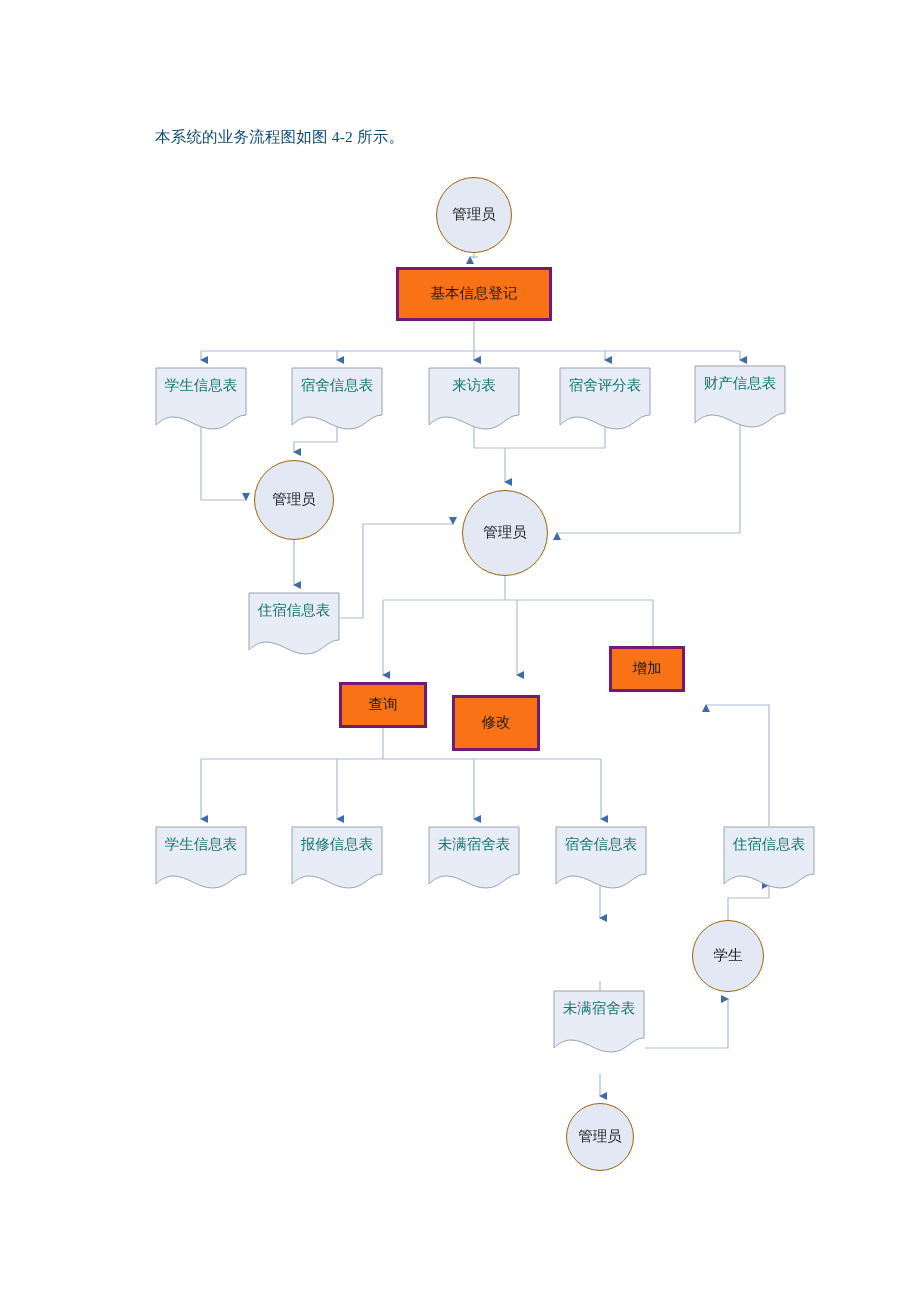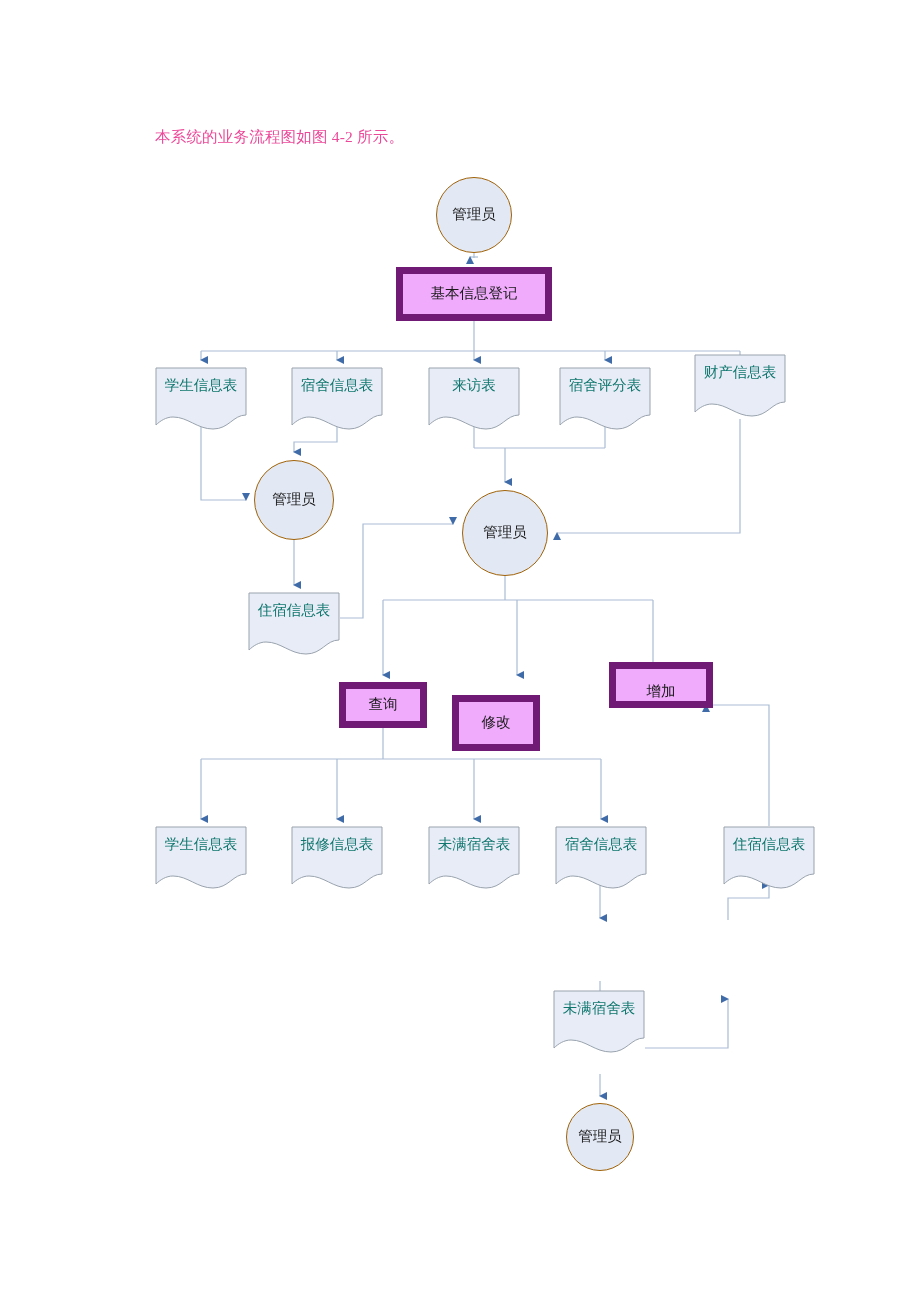--- a/index.html
+++ b/index.html
@@ -16,43 +16,43 @@
     width: 920px;
     height: 1302px;
     background: #ffffff;
     overflow: hidden;
   }
   #caption {
     position: absolute;
     left: 155px;
     top: 127px;
     font-size: 15.5px;
-    color: #ec4899;
+    color: #0c4a6e;
     letter-spacing: 0.2px;
     white-space: nowrap;
   }
   #edges {
     position: absolute;
     left: 0;
     top: 0;
     width: 920px;
     height: 1302px;
   }
   .node {
     position: absolute;
     box-sizing: border-box;
     display: flex;
     align-items: center;
     justify-content: center;
     text-align: center;
     font-size: 14.5px;
     color: #1a1a1a;
     line-height: 1.22;
-    background: #f0abfc;
-    border: 7px solid #701a75;
+    background: #f97316;
+    border: 3px solid #701a75;
   }
   .node.rect {
     border-radius: 0;
   }
   .node.circle {
     border-radius: 50%;
     background: #e2e8f4;
     border: 1px solid #a16207;
   }
   .doc {
@@ -182,21 +182,21 @@
     <div class="doc-label">来访表</div>
   </div>
 
   <div class="doc" style="left:559px; top:367px; width:92px; height:52px;">
     <svg width="92" height="66" viewBox="0 0 92 66" xmlns="http://www.w3.org/2000/svg">
       <path d="M1,1 L91,1 L91,48 C78,48 74,62 58,62 C42,62 33,50 18,50 C11,50 5,54 1,58 Z" fill="#e7ecf6" stroke="#9aa3ae" stroke-width="1"></path>
     </svg>
     <div class="doc-label">宿舍评分表</div>
   </div>
 
-  <div class="doc" style="left:694px; top:354px; width:92px; height:52px;padding-left:40px;">
+  <div class="doc" style="left:694px; top:365px; width:92px; height:52px;padding-left:40px;">
     <svg width="92" height="66" viewBox="0 0 92 66" xmlns="http://www.w3.org/2000/svg">
       <path d="M1,1 L91,1 L91,48 C78,48 74,62 58,62 C42,62 33,50 18,50 C11,50 5,54 1,58 Z" fill="#e7ecf6" stroke="#9aa3ae" stroke-width="1"></path>
     </svg>
     <div class="doc-label">财产信息表</div>
   </div>
 
   <div class="node circle" style="left:254px; top:460px; width:80px; height:80px;">
     <span>管理员</span>
   </div>
 
@@ -212,21 +212,21 @@
   </div>
 
   <div class="node rect" style="left:339px; top:682px; width:88px; height:46px;">
     <span>查询</span>
   </div>
 
   <div class="node rect" style="left:452px; top:682px; width:88px; height:56px;margin-top:13px;">
     <span>修改</span>
   </div>
 
-  <div class="node rect" style="left:609px; top:662px; width:104px; height:46px;align-items:flex-end;">
+  <div class="node rect" style="left:609px; top:646px; width:76px; height:46px;">
     <span>增加</span>
   </div>
 
   <div class="doc" style="left:155px; top:826px; width:92px; height:52px;">
     <svg width="92" height="66" viewBox="0 0 92 66" xmlns="http://www.w3.org/2000/svg">
       <path d="M1,1 L91,1 L91,48 C78,48 74,62 58,62 C42,62 33,50 18,50 C11,50 5,54 1,58 Z" fill="#e7ecf6" stroke="#9aa3ae" stroke-width="1"></path>
     </svg>
     <div class="doc-label">学生信息表</div>
   </div>
 
@@ -252,20 +252,23 @@
   </div>
 
   <div class="doc" style="left:723px; top:826px; width:92px; height:52px;">
     <svg width="92" height="66" viewBox="0 0 92 66" xmlns="http://www.w3.org/2000/svg">
       <path d="M1,1 L91,1 L91,48 C78,48 74,62 58,62 C42,62 33,50 18,50 C11,50 5,54 1,58 Z" fill="#e7ecf6" stroke="#9aa3ae" stroke-width="1"></path>
     </svg>
     <div class="doc-label">住宿信息表</div>
   </div>
 
 
+  <div class="node circle" style="left:692px; top:920px; width:72px; height:72px;">
+    <span>学生</span>
+  </div>
 
   <div class="doc" style="left:553px; top:990px; width:92px; height:52px;">
     <svg width="92" height="66" viewBox="0 0 92 66" xmlns="http://www.w3.org/2000/svg">
       <path d="M1,1 L91,1 L91,48 C78,48 74,62 58,62 C42,62 33,50 18,50 C11,50 5,54 1,58 Z" fill="#e7ecf6" stroke="#9aa3ae" stroke-width="1"></path>
     </svg>
     <div class="doc-label">未满宿舍表</div>
   </div>
 
   <div class="node circle" style="left:566px; top:1103px; width:68px; height:68px;">
     <span>管理员</span>

